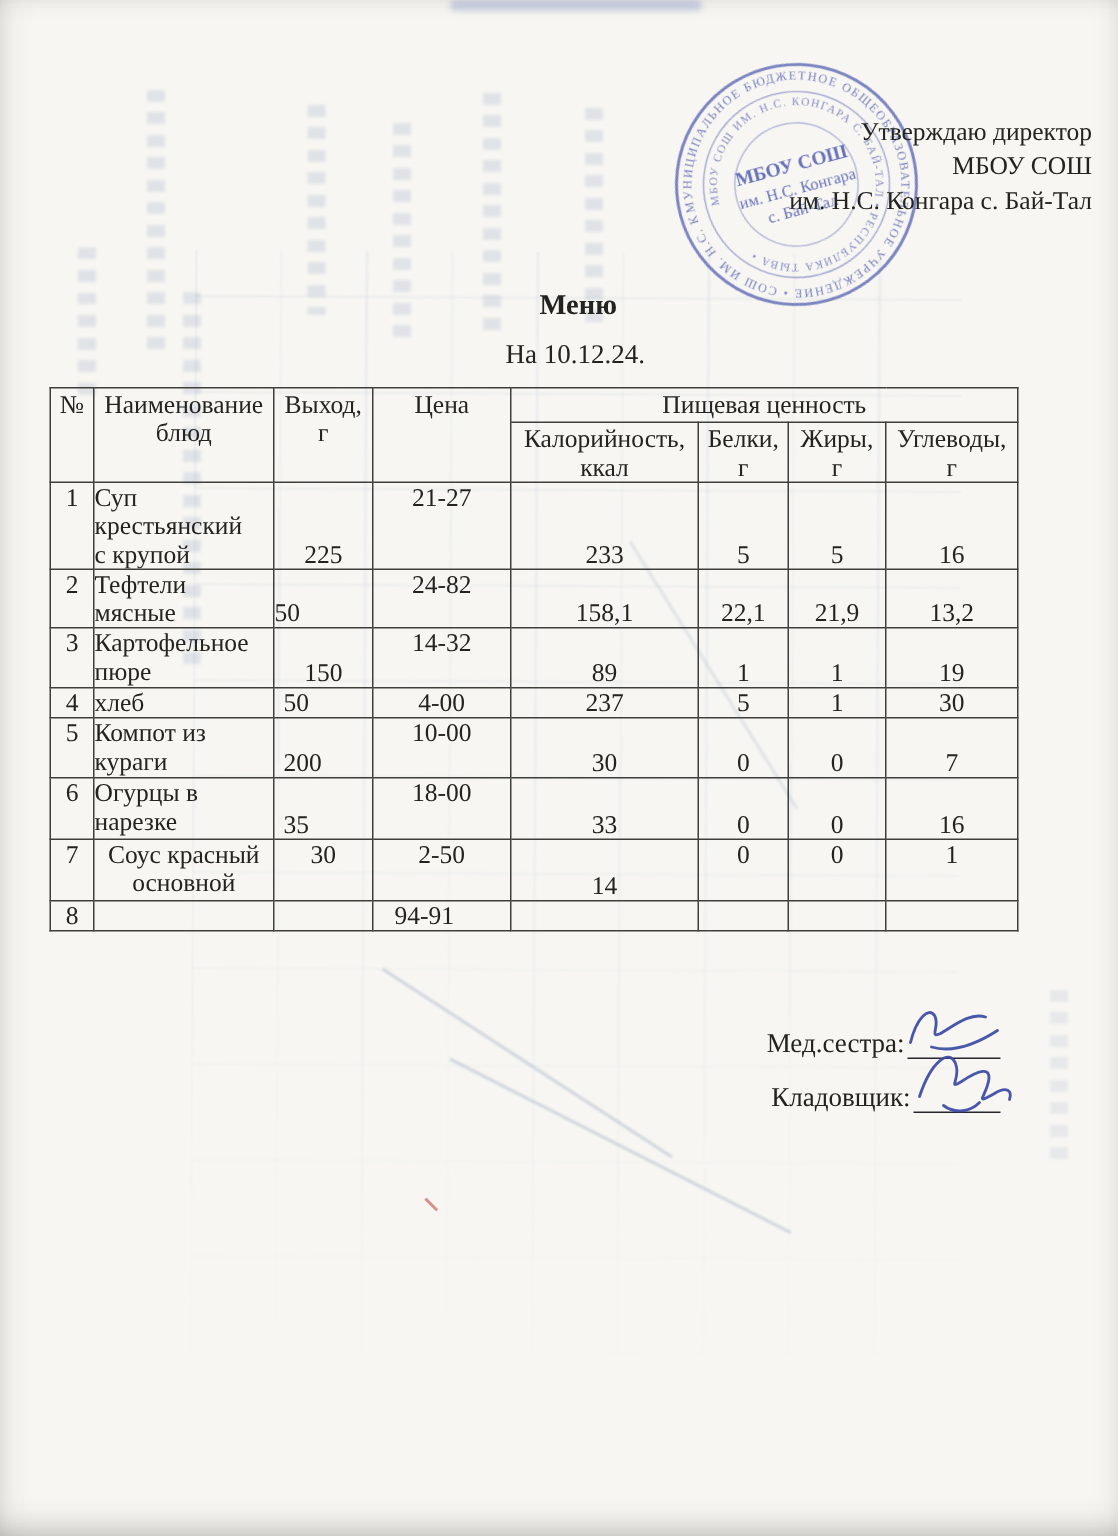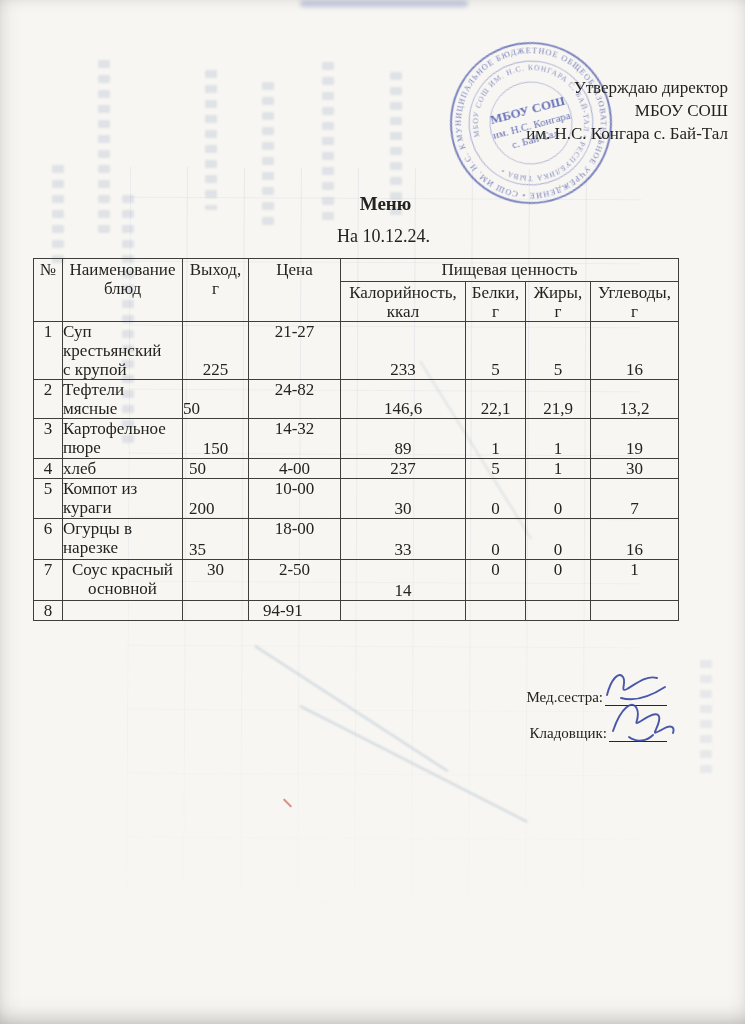--- a/index.html
+++ b/index.html
@@ -57,21 +57,21 @@
   td.c-num{vertical-align:top;text-align:center;}
   td.c-name{vertical-align:top;text-align:left;padding:0 2px 0 6px;}
   td.c-name.ta-c{text-align:center;padding-left:0;}
   .va-t{vertical-align:top !important;padding-top:1px;}
   .va-b{vertical-align:bottom !important;padding-bottom:2px;}
   .va-m{vertical-align:middle !important;}
   .ta-c{text-align:center !important;}
   .ta-l{text-align:left !important;padding-left:10px;}
   
   .sign-block{position:absolute;top:682px;right:78px;z-index:3;display:flex;
-              flex-direction:column;gap:12px;align-items:flex-end;font-size:15px;}
+              flex-direction:column;gap:12px;align-items:flex-end;font-size:18px;}
   .sign-row{display:flex;align-items:flex-end;height:24px;}
   .sign-line{display:inline-block;height:16px;border-bottom:1.6px solid #26262b;
              position:relative;margin-left:2px;}
   .sign-line svg{position:absolute;overflow:visible;left:-6px;bottom:0;}
   .ink{stroke:#3a49a4;fill:none;stroke-width:1.9;stroke-linecap:round;opacity:.92;}
   .stamp-ink{fill:#4e5aae;}
 </style>
 </head>
 <body>
 
@@ -164,21 +164,21 @@
       <td class="va-b ta-c">5</td>
       <td class="va-b ta-c">5</td>
       <td class="va-b ta-c">16</td>
     </tr>
     <tr style="height:39px">
       <td class="c-num">2</td>
       <td class="c-name">Тефтели
 мясные</td>
       <td class="va-b ta-l">50</td>
       <td class="va-t ta-c">24-82</td>
-      <td class="va-b ta-c">146,6</td>
+      <td class="va-b ta-c">158,1</td>
       <td class="va-b ta-c">22,1</td>
       <td class="va-b ta-c">21,9</td>
       <td class="va-b ta-c">13,2</td>
     </tr>
     <tr style="height:40px">
       <td class="c-num">3</td>
       <td class="c-name">Картофельное
 пюре</td>
       <td class="va-b ta-c">150</td>
       <td class="va-t ta-c">14-32</td>

